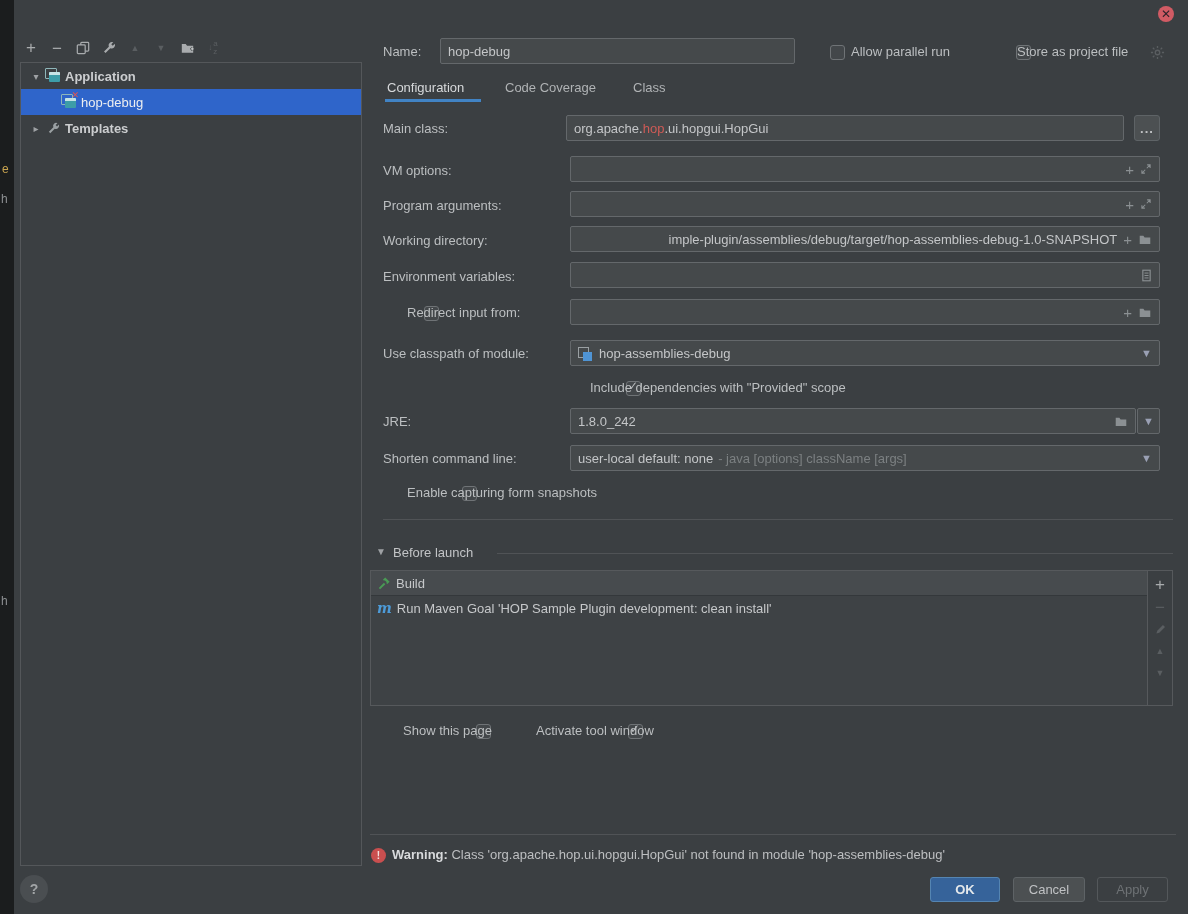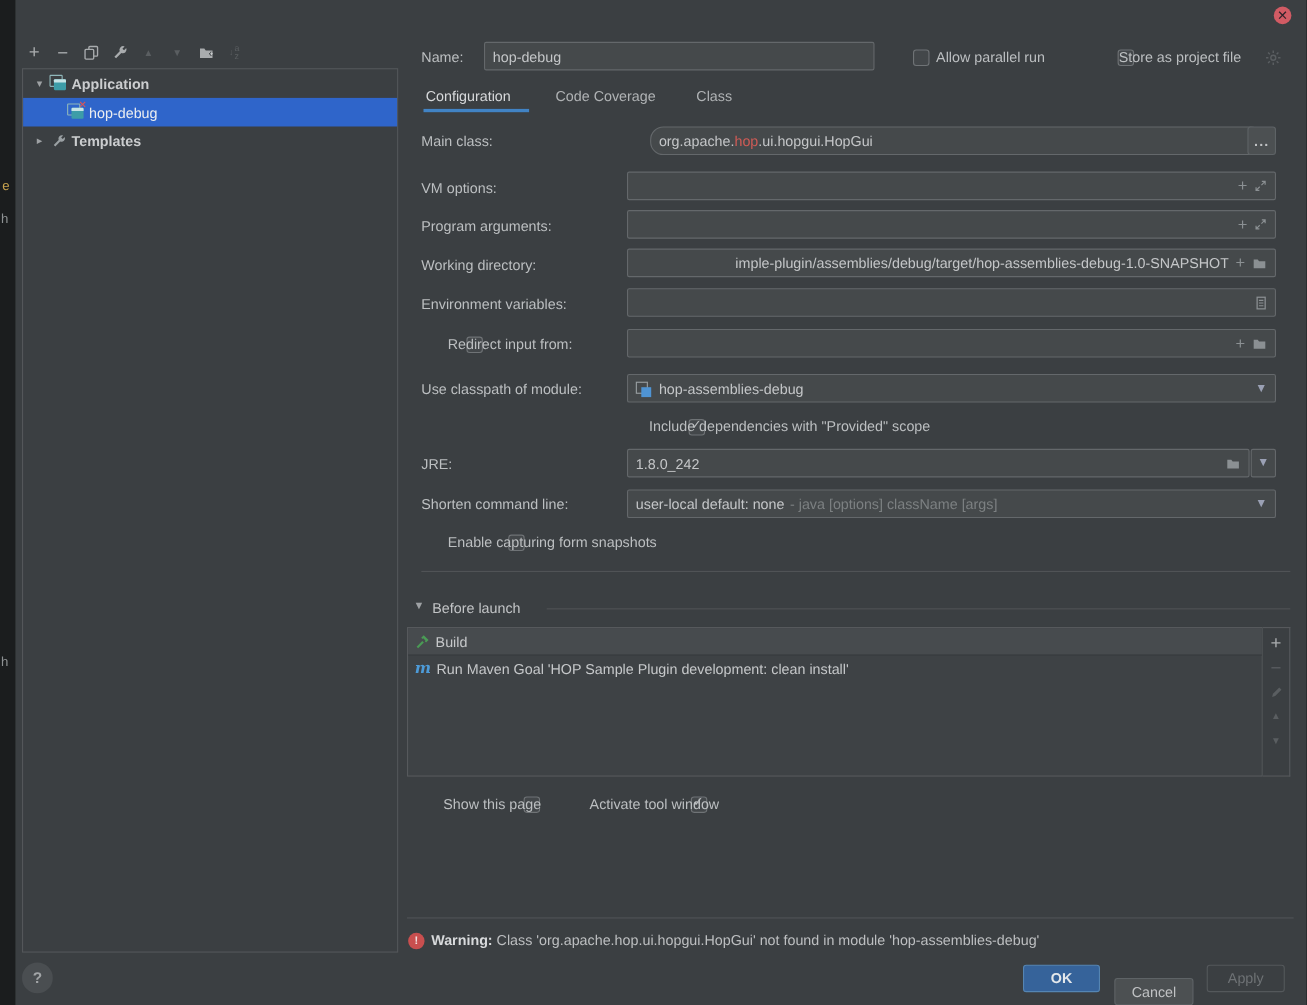--- a/index.html
+++ b/index.html
@@ -57,21 +57,21 @@
   .bl-row .bl-label{margin-left:5px;}
   .maven-m{font-family:"DejaVu Serif",serif;font-style:italic;font-weight:bold;color:#4d9bd8;font-size:14px;line-height:14px;}
   .bl-strip{left:1148px;top:570px;width:25px;height:136px;border:1px solid #56595c;border-left:none;box-sizing:border-box;
             background:#3b3f42;display:flex;flex-direction:column;align-items:center;}
   .bl-strip .tbi{margin-top:6px;}
   
   .help-btn{left:20px;top:875px;width:28px;height:28px;border-radius:50%;background:#4a4e51;
             display:flex;align-items:center;justify-content:center;color:#a2a5a7;font-weight:bold;font-size:14px;}
   .btn{height:25px;border-radius:3px;box-sizing:border-box;display:flex;align-items:center;justify-content:center;font-size:13px;}
   .btn-ok{background:#36639a;border:1px solid #5585b2;color:#e4e8eb;font-weight:bold;}
-  .btn-cancel{background:#4c5052;border:1px solid #5e6366;color:#c0c2c4;margin-top:12px;}
+  .btn-cancel{background:#4c5052;border:1px solid #5e6366;color:#c0c2c4;}
   .btn-apply{background:transparent;border:1px solid #54585b;color:#6e7275;}
   .warn-circle{width:15px;height:15px;border-radius:50%;background:#c94f4f;display:flex;align-items:center;justify-content:center;
                color:#f2dede;font-weight:bold;font-size:10px;line-height:10px;}
   .tab{color:#b0b3b5;}
   .tab.active{color:#d7d9db;}
   svg{display:block;}
 </style>
 </head>
 <body>
 
@@ -169,21 +169,21 @@
   </span>
 
   
   <span class="abs tab active" style="left:387px;top:80px;">Configuration</span>
   <div class="abs" style="left:385px;top:99px;width:96px;height:3px;background:#4183c4;"></div>
   <span class="abs tab" style="left:505px;top:80px;">Code Coverage</span>
   <span class="abs tab" style="left:633px;top:80px;">Class</span>
 
   
   <span class="abs flabel" style="left:383px;top:121px;">Main class:</span>
-  <div class="abs field" style="left:591px;top:115px;width:558px;border-radius:12px;">
+  <div class="abs field" style="left:566px;top:115px;width:558px;">
     <span>org.apache.</span>
       <span class="err">hop</span>
       <span>.ui.hopgui.HopGui</span>
   </div>
   <div class="abs browse-btn" style="left:1134px;top:115px;">...</div>
 
   
   <span class="abs flabel" style="left:383px;top:163px;">VM options:</span>
   <div class="abs field" style="left:570px;top:156px;width:590px;">
     <span class="spacer"></span>

